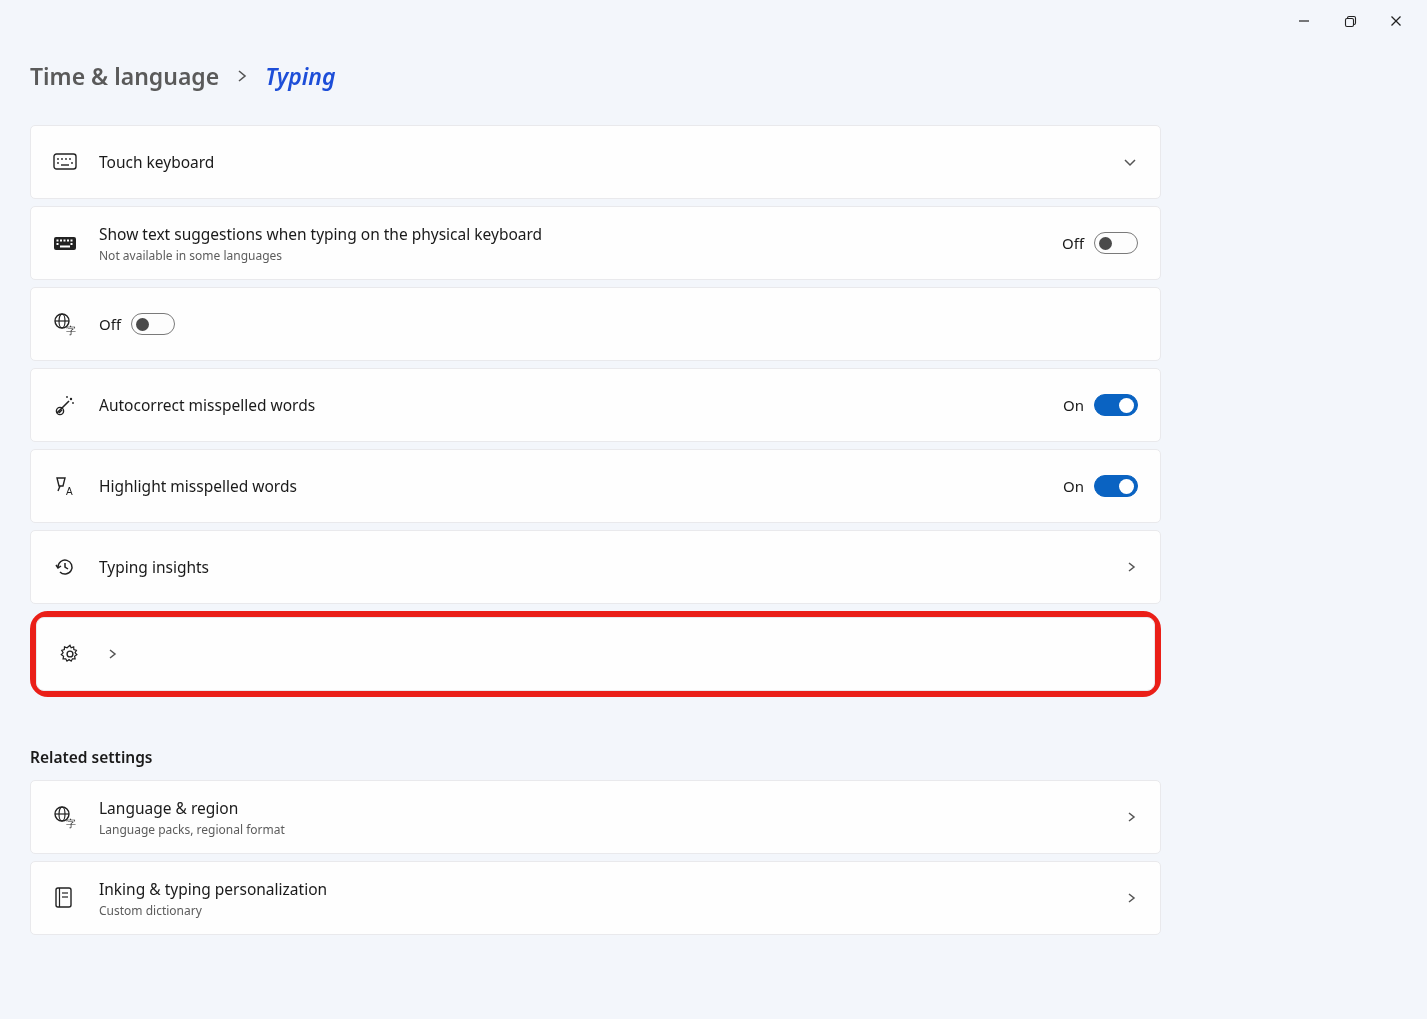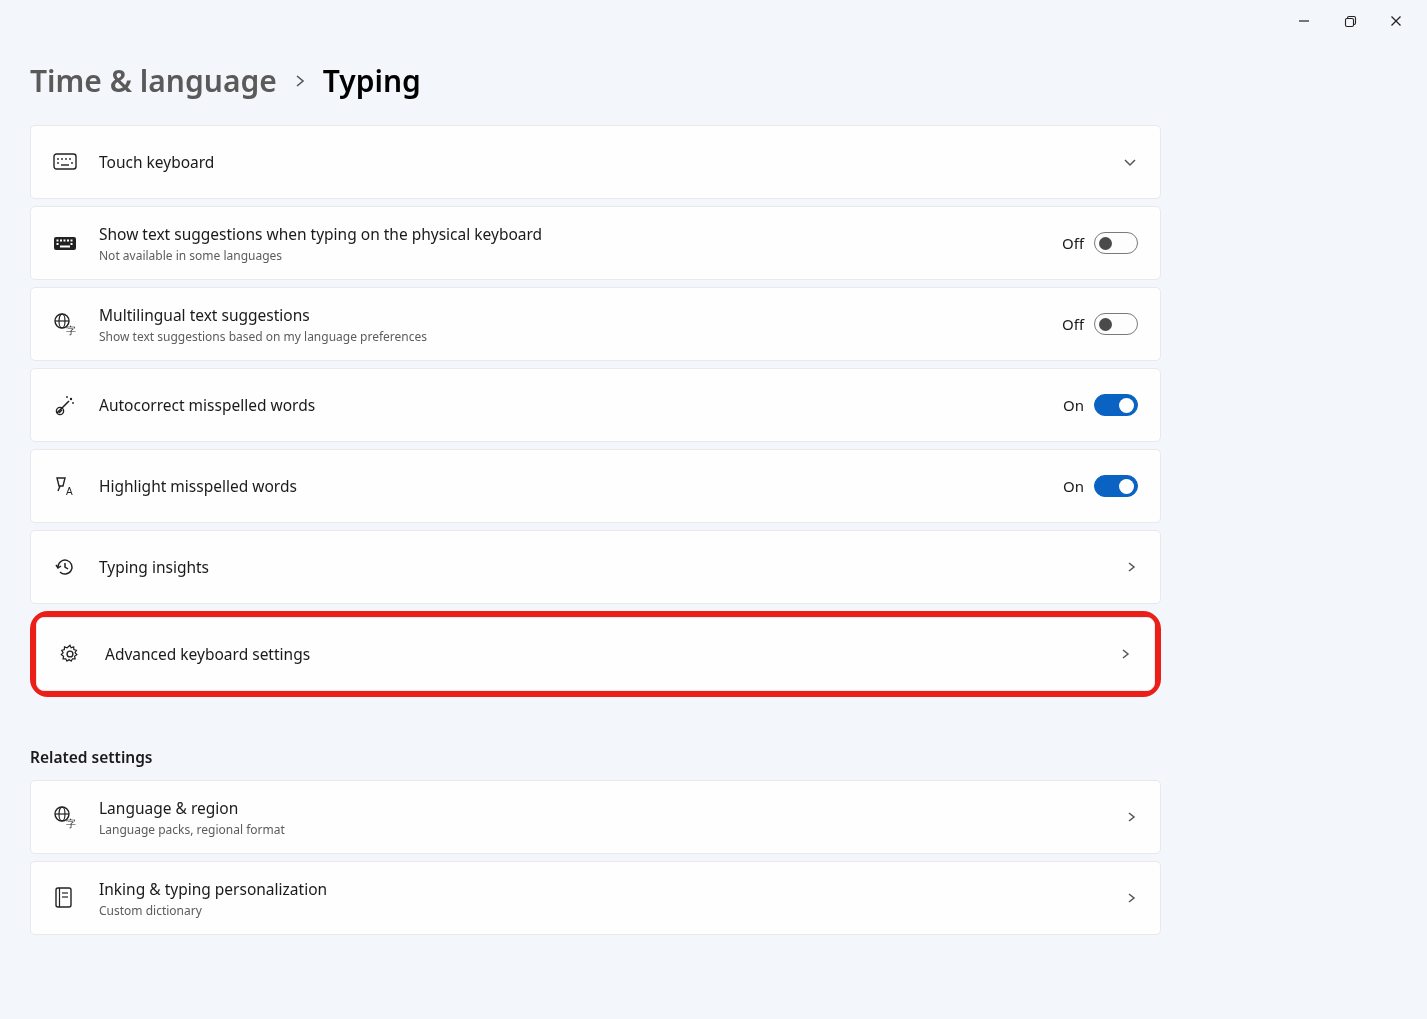--- a/index.html
+++ b/index.html
@@ -27,25 +27,25 @@
     justify-content: center;
     cursor: pointer;
   }
   .breadcrumb {
     position: absolute;
     top: 60px;
     left: 30px;
     display: flex;
     align-items: center;
     gap: 16px;
-    font-size: 30px;
+    font-size: 23px;
   }
   .breadcrumb .parent { color: #5a5a5a; font-weight: 600; }
   .breadcrumb .chev { color: #6a6a6a; font-size: 20px; }
-  .breadcrumb .current { color: #000000; font-weight: 600; }
+  .breadcrumb .current { color: #1d4ed8; font-weight: 600; font-style: italic; }
 
   .content {
     position: absolute;
     top: 125px;
     left: 30px;
     width: 1131px;
   }
   .card {
     background: #fefefe;
     border: 1px solid #e9e9ec;
@@ -225,24 +225,20 @@
 
   <div class="card">
     <div class="icon-slot">
       <svg width="24" height="24" viewBox="0 0 24 24">
         <circle cx="9" cy="9" r="7" fill="none" stroke="#222" stroke-width="1.4"></circle>
         <ellipse cx="9" cy="9" rx="3" ry="7" fill="none" stroke="#222" stroke-width="1.2"></ellipse>
         <line x1="2" y1="9" x2="16" y2="9" stroke="#222" stroke-width="1.2"></line>
         <text x="13" y="22" font-size="10" font-family="sans-serif" fill="#222">字</text>
       </svg>
     </div>
-    <div class="text-slot">
-      <span class="title">Multilingual text suggestions</span>
-      <span class="subtitle">Show text suggestions based on my language preferences</span>
-    </div>
     <div class="tail">
       <span class="state-label">Off</span>
       <div class="toggle off"></div>
     </div>
   </div>
 
   <div class="card">
     <div class="icon-slot">
       <svg width="24" height="24" viewBox="0 0 24 24">
         <line x1="4" y1="20" x2="16" y2="8" stroke="#222" stroke-width="1.6"></line>
@@ -300,23 +296,20 @@
   </div>
 
   <div class="highlight-box">
     <div class="card">
       <div class="icon-slot">
         <svg width="22" height="22" viewBox="0 0 24 24">
           <circle cx="12" cy="12" r="3.2" fill="none" stroke="#222" stroke-width="1.5"></circle>
           <path d="M12 2.5 L13.2 5.2 L16 4.2 L16.2 7.2 L19 8 L17.5 10.6 L19.5 12.8 L17 14.4 L17.6 17.3 L14.7 17.2 L13.3 19.8 L11 18 L8.7 19.8 L7.3 17.2 L4.4 17.3 L5 14.4 L2.5 12.8 L4.5 10.6 L3 8 L5.8 7.2 L6 4.2 L8.8 5.2 Z" fill="none" stroke="#222" stroke-width="1.3"></path>
         </svg>
       </div>
-      <div class="text-slot">
-        <span class="title">Advanced keyboard settings</span>
-      </div>
       <div class="tail">
         <span class="chevron-right">
           <svg width="14" height="14" viewBox="0 0 14 14">
               <polyline points="5,3 10,7 5,11" fill="none" stroke="#555" stroke-width="1.5"></polyline>
             </svg>
         </span>
       </div>
     </div>
   </div>
 

